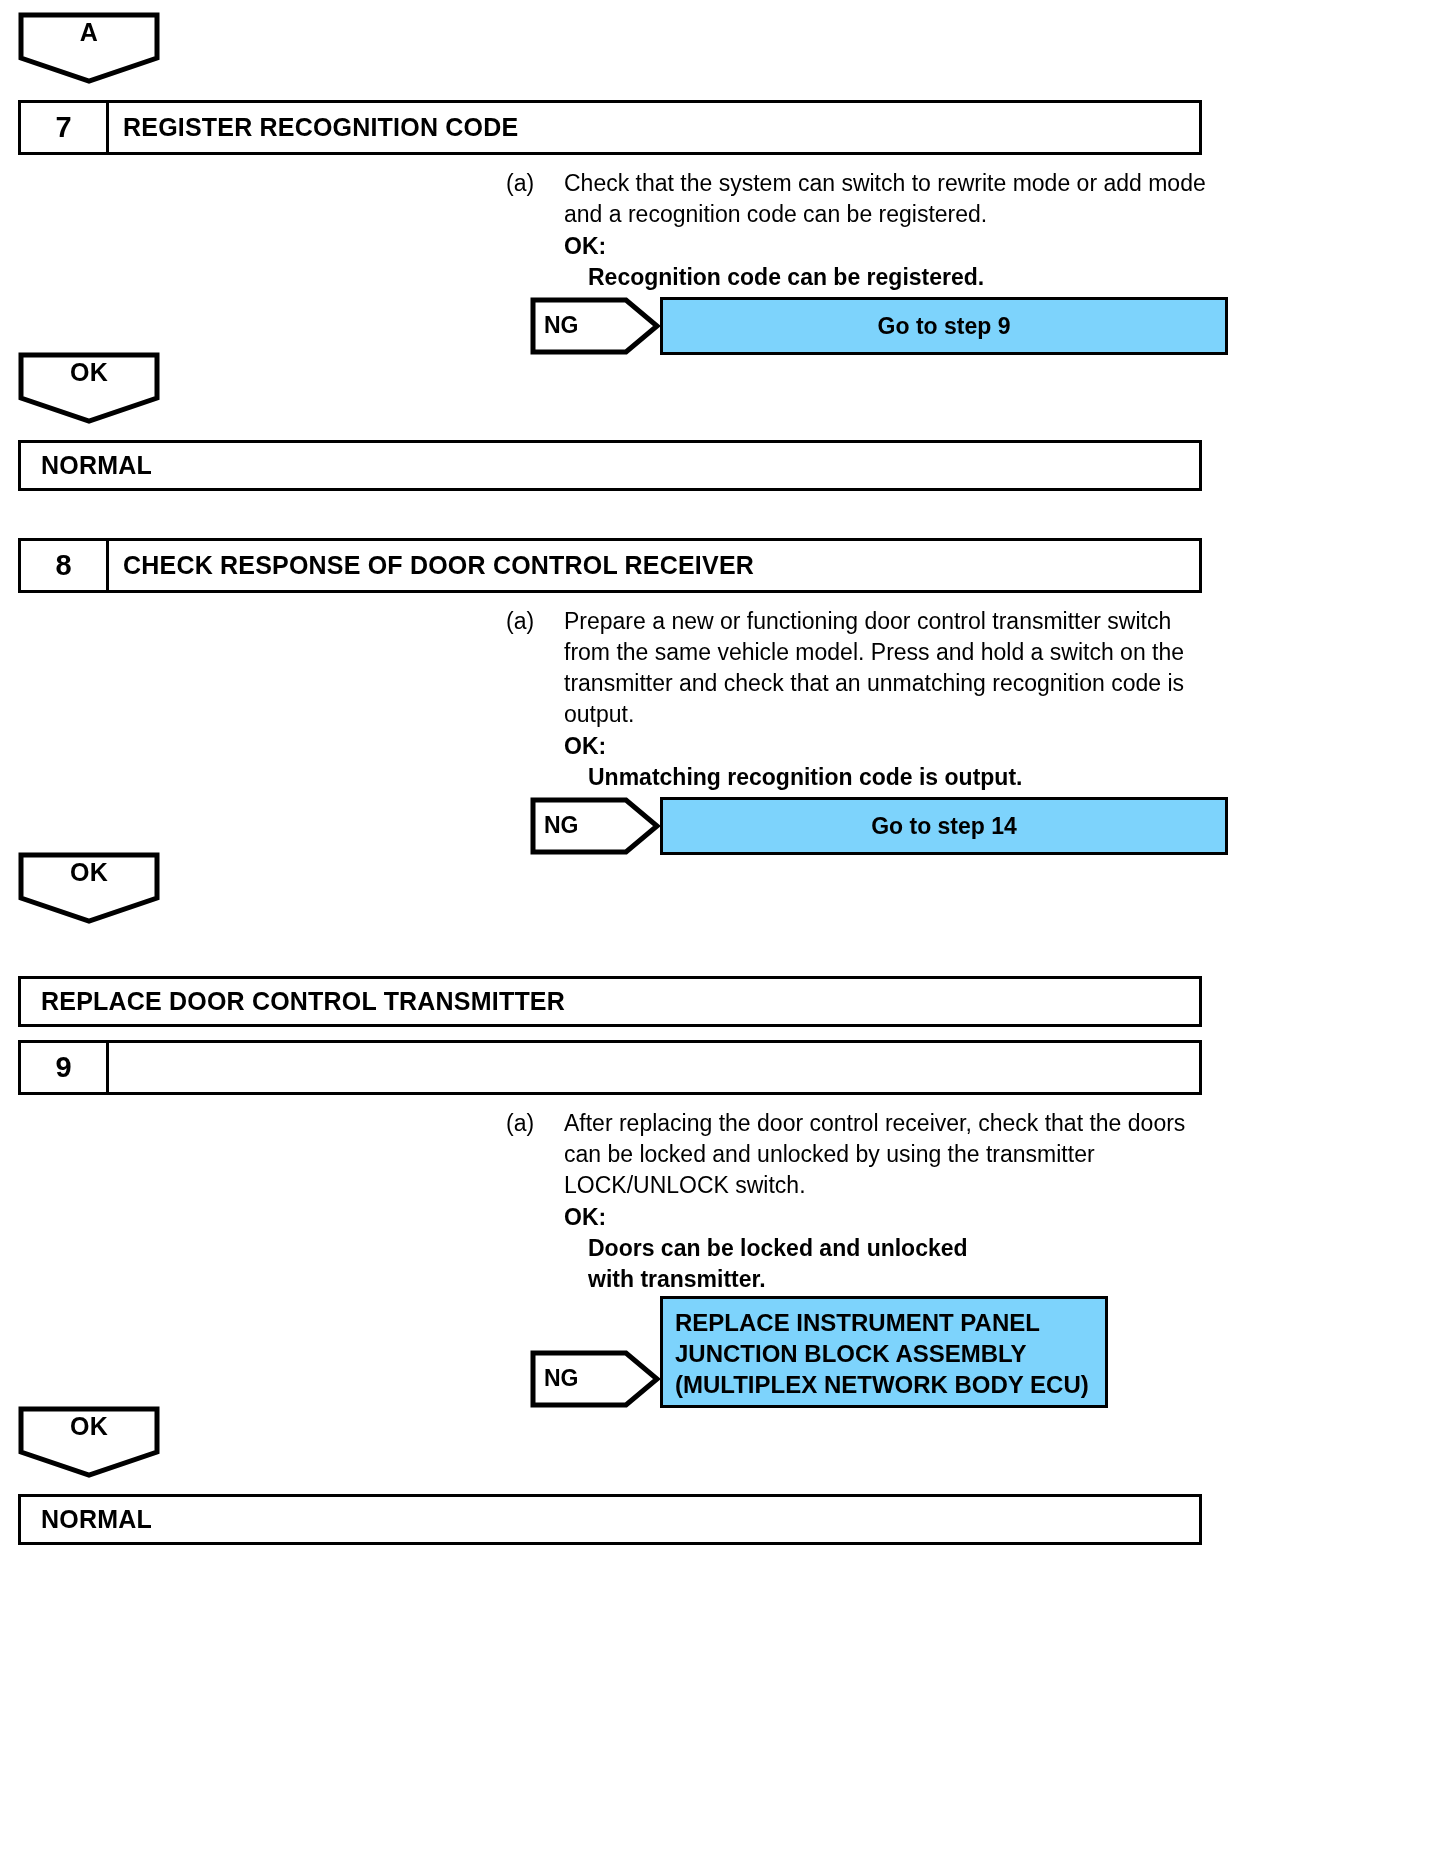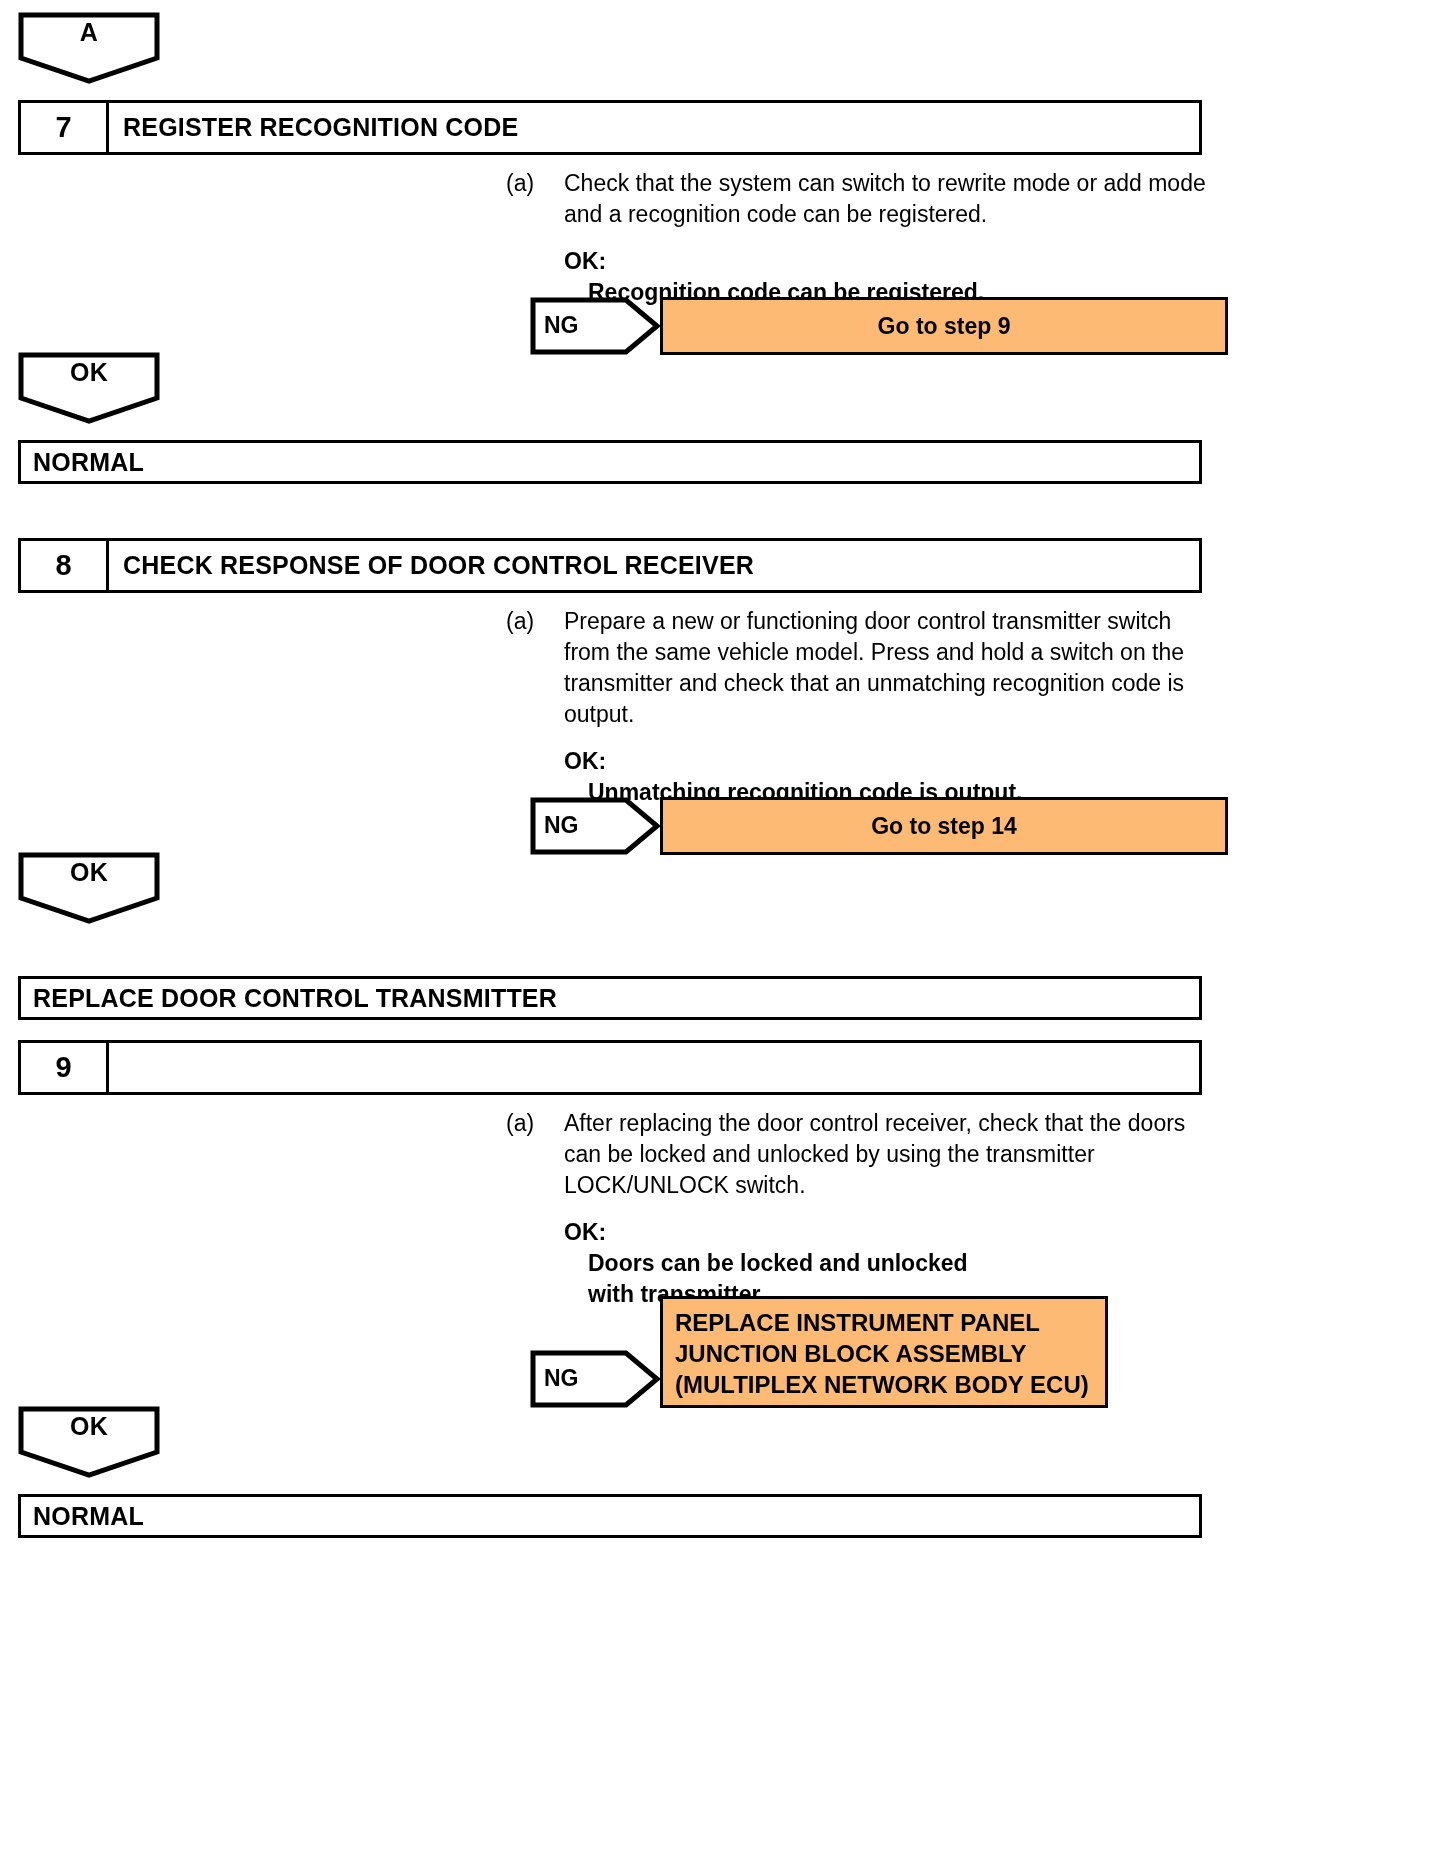--- a/index.html
+++ b/index.html
@@ -66,24 +66,24 @@
     font-size: 25px;
     font-weight: bold;
     letter-spacing: 0.2px;
   }
 
   
   .resultbar {
     position: absolute;
     border: 3px solid #000;
     box-sizing: border-box;
-    height: 44px;
-    display: flex;
-    align-items: center;
-    padding-left: 12px;
+    height: 51px;
+    display: flex;
+    align-items: center;
+    padding-left: 20px;
     font-size: 25px;
     font-weight: bold;
     letter-spacing: 0.2px;
     background: #fff;
   }
 
   
   .proc {
     position: absolute;
     font-size: 23px;
@@ -96,21 +96,21 @@
   .proc .marker {
     width: 58px;
     flex: 0 0 58px;
     font-size: 23px;
   }
   .proc .body {
     flex: 1 1 auto;
   }
   .proc .ok-label {
     font-weight: bold;
-    margin-top: 16px;
+    margin-top: 1px;
   }
   .proc .ok-value {
     font-weight: bold;
     margin-left: 24px;
   }
 
   
   .ngrow {
     position: absolute;
     display: flex;
@@ -127,21 +127,21 @@
   .ngtag .nglabel {
     position: absolute;
     left: 14px;
     top: 15px;
     font-size: 23px;
     font-weight: bold;
   }
   .ngbox {
     border: 3px solid #000;
     box-sizing: border-box;
-    background: #fdba74;
+    background: #7dd3fc;
     min-height: 58px;
     display: flex;
     align-items: center;
     justify-content: center;
     font-size: 23px;
     font-weight: bold;
   }
   .ngbox.left {
     justify-content: flex-start;
     align-items: flex-start;

